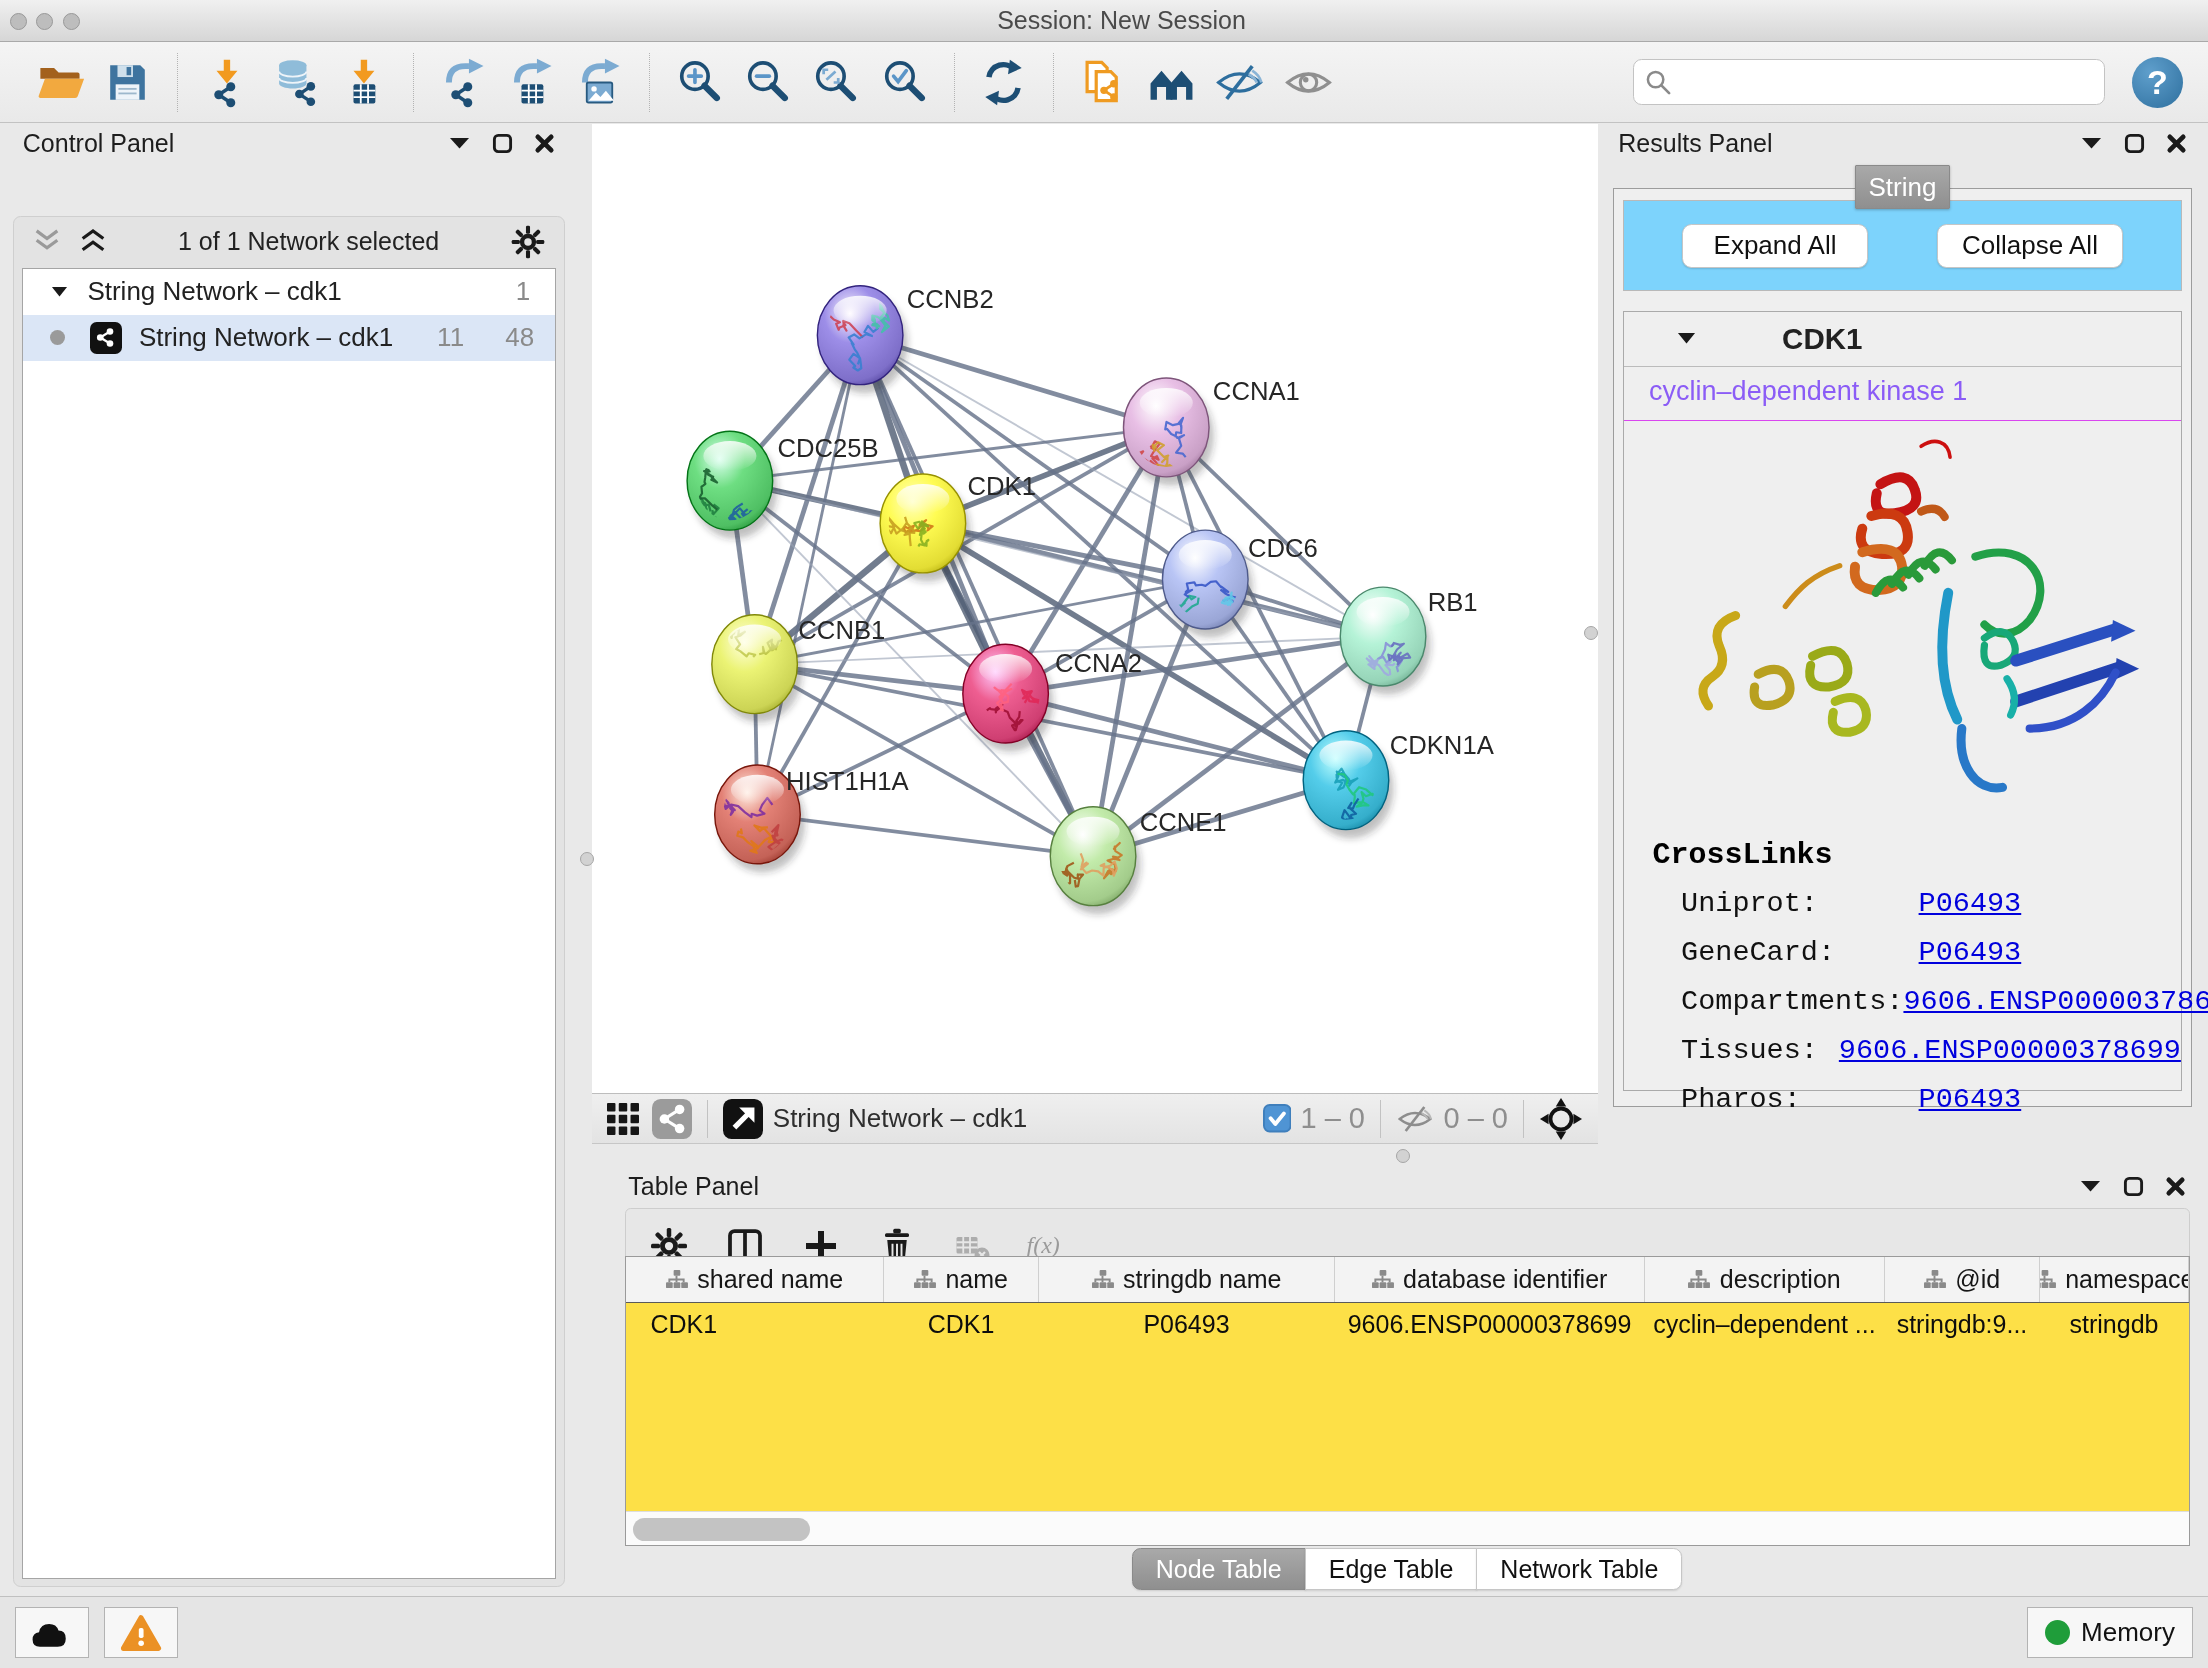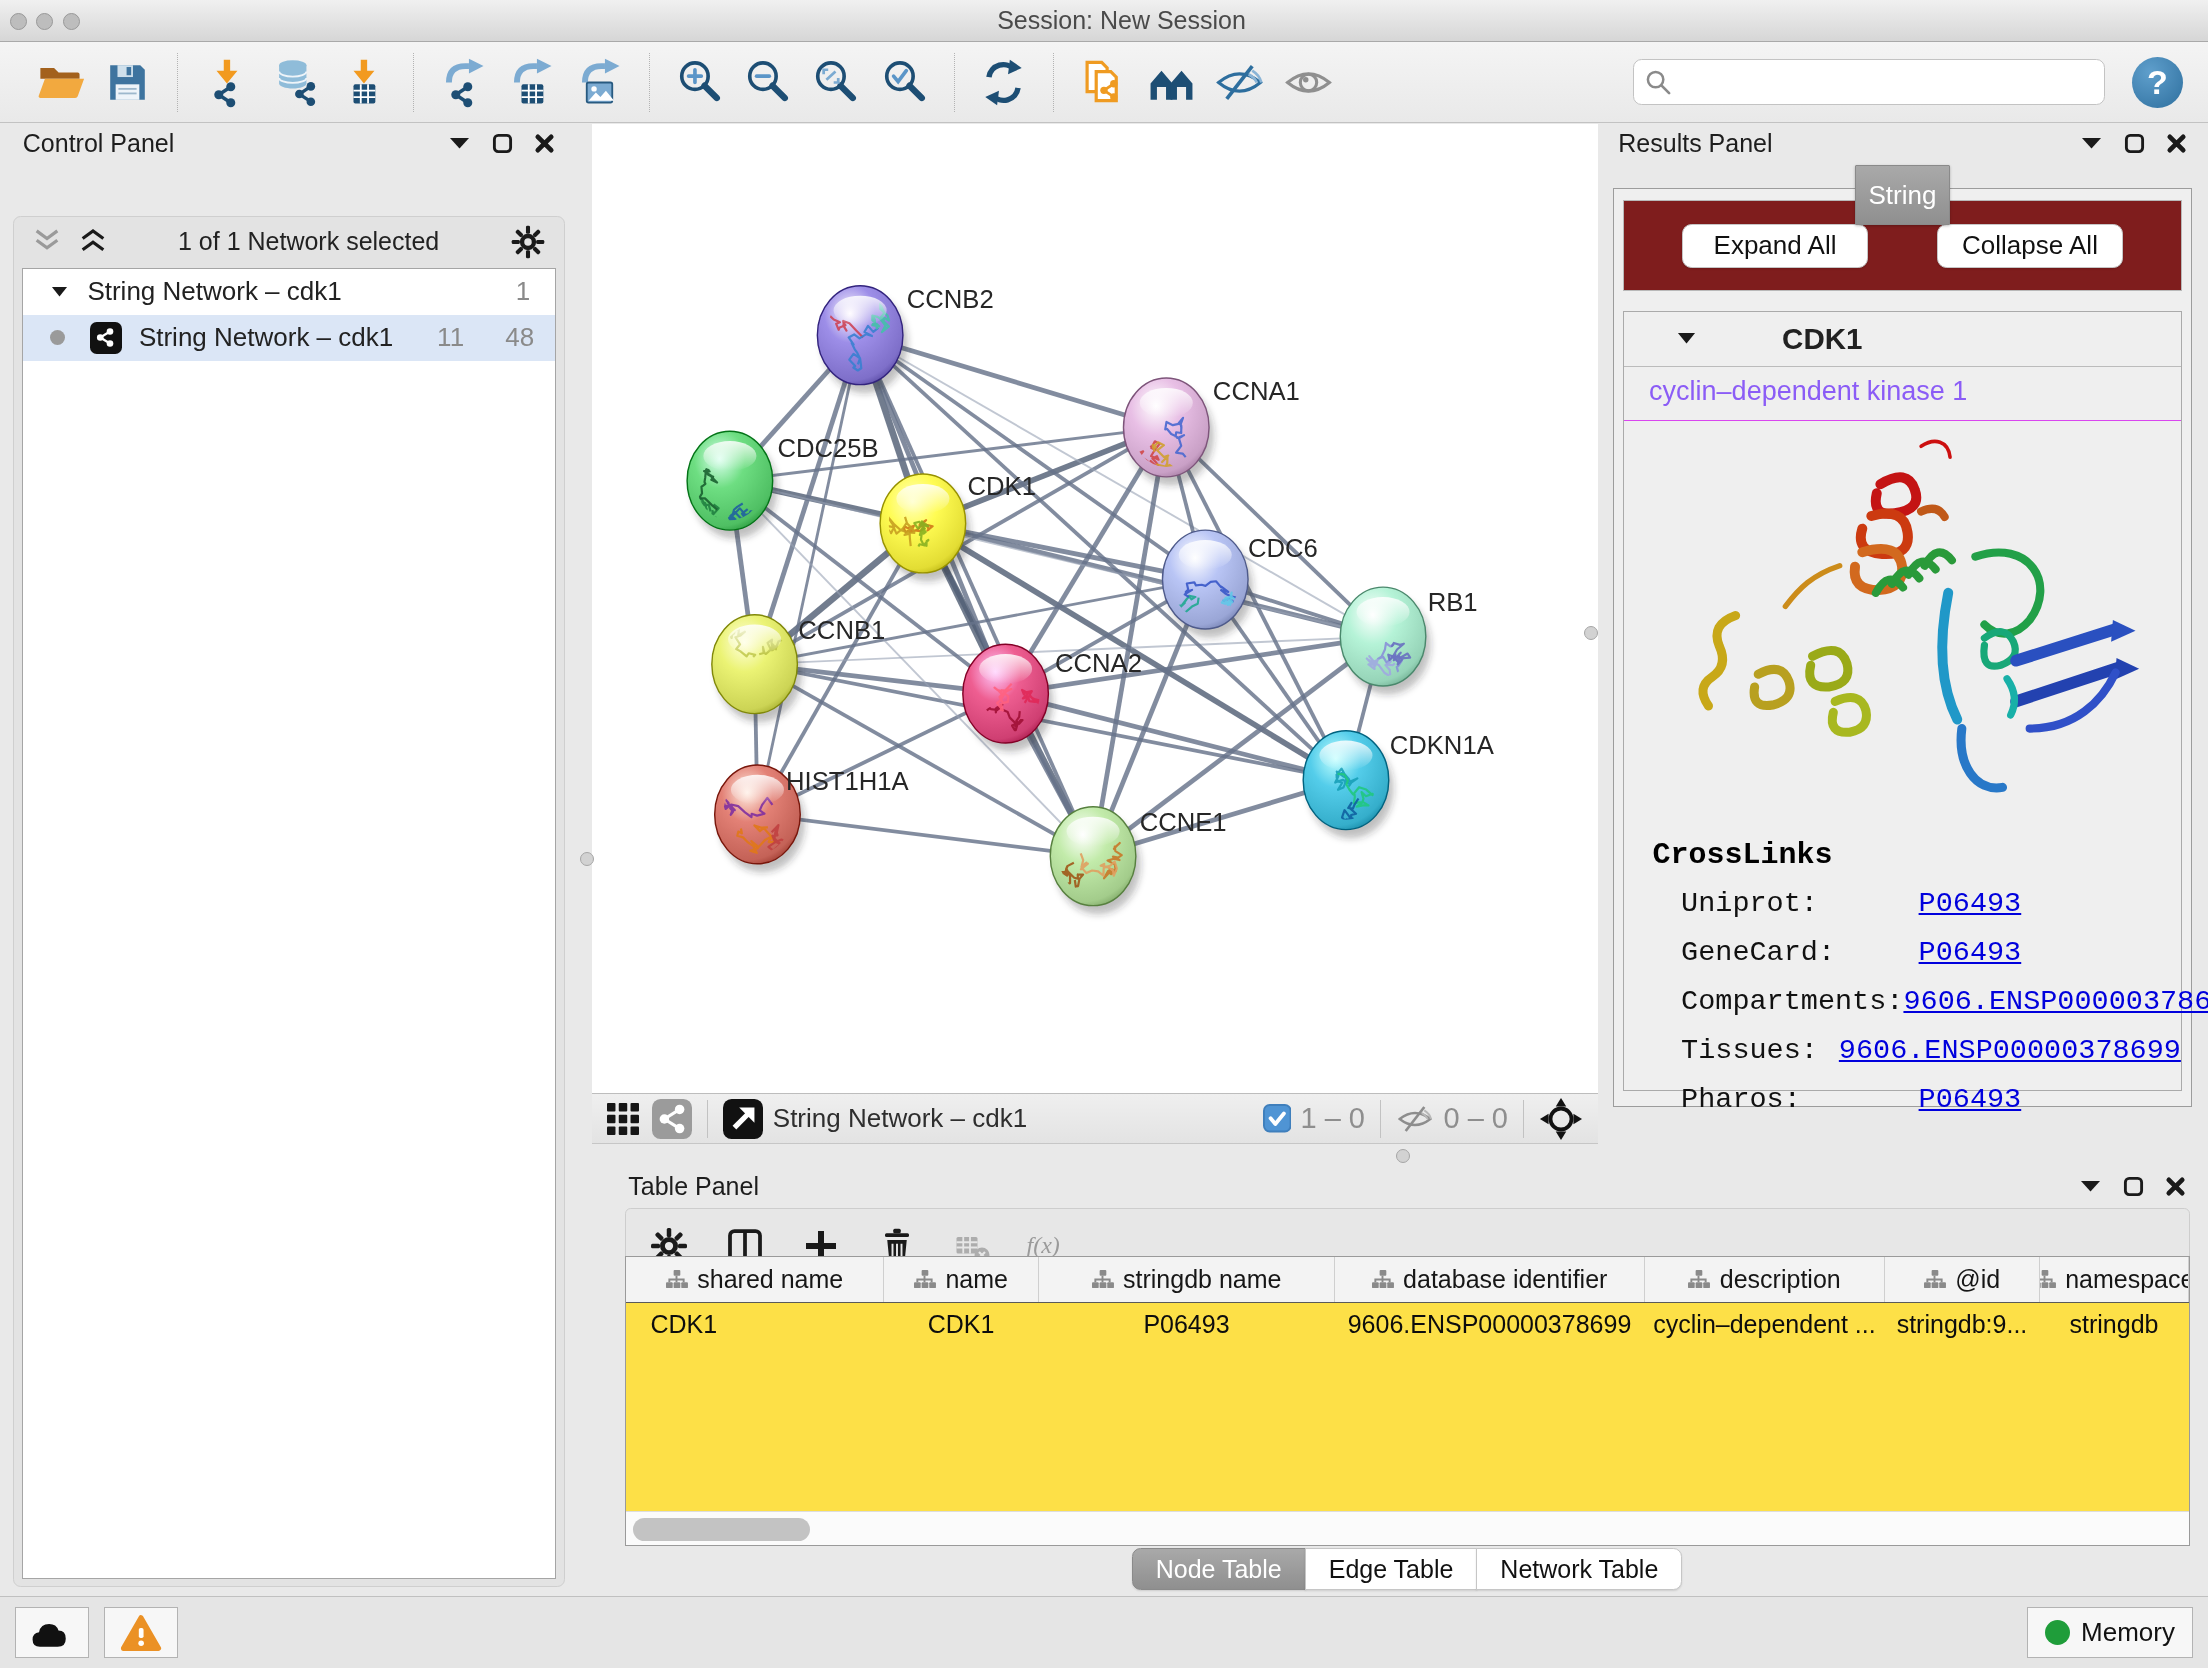--- a/index.html
+++ b/index.html
@@ -66,26 +66,26 @@
   #nv-toolbar { position:absolute; left:592px; top:1093px; width:1006px; height:51px;
     background:linear-gradient(#efefef,#e3e3e3); border-top:1px solid #bdbdbd;
     border-bottom:1px solid #c6c6c6; display:flex; align-items:center; padding:0 15px; }
   .nv-sep { width:0; height:38px; border-left:1px solid #c2c2c2; margin:0 15px; }
   #nv-title { font-size:26px; color:#2e2e2e; margin-left:9.5px; }
   .nv-count { font-size:29px; color:#8e8e8e; margin-left:9.5px; }
 
   
   #results-panel { position:absolute; left:1605px; top:125px; width:595px; height:1039px; }
   #rp-tab-wrap { position:absolute; top:40px; left:0; width:100%; display:flex; justify-content:center; z-index:3; }
-  #rp-tab { height:60px; padding:0 13px; background:linear-gradient(#a9a9a9,#8f8f8f);
+  #rp-tab { height:44px; padding:0 13px; background:linear-gradient(#a9a9a9,#8f8f8f);
     border:1px solid #8a8a8a; border-radius:1px; color:#fff; font-size:26px;
     display:flex; align-items:center; box-shadow:0 1px 2.9px rgba(0,0,0,.25); }
   #rp-box { position:absolute; left:7.6px; right:7.6px; top:63px; bottom:57px;
     background:#efefef; border:1.9px solid #9c9c9c; }
-  #rp-actions { margin:11.4px 9.5px 0 9.5px; height:91px; background:#7f1d1d; border:1px solid #b9b9b9;
+  #rp-actions { margin:11.4px 9.5px 0 9.5px; height:91px; background:#7dd3fc; border:1px solid #b9b9b9;
     display:flex; align-items:center; justify-content:center; gap:69px; }
   .rp-btn { min-width:186px; height:44px; background:#fff; border:1px solid #c6c6c6; border-radius:9.5px;
     display:flex; align-items:center; justify-content:center; font-size:26px; color:#111;
     box-shadow:0 1px 1.9px rgba(0,0,0,.15); padding:0 23px; }
   #gene-box { margin:9.5px 9.5px 9.5px 9.5px; border:1px solid #aaa; background:#efefef;
     position:absolute; left:0; right:0; top:112px; bottom:5.7px; }
   #gene-header { height:55px; display:flex; align-items:center; border-bottom:1px solid #bbb; }
   #gene-header .gname { font-size:29.5px; font-weight:bold; margin-left:86px; }
   #gene-desc { border-bottom:1px solid #d946ef; padding:9.5px 25px 13.3px 25px; font-size:27px; color:#8b5cf6; }
   #protein-wrap { height:398px; display:flex; justify-content:center; align-items:center; }

